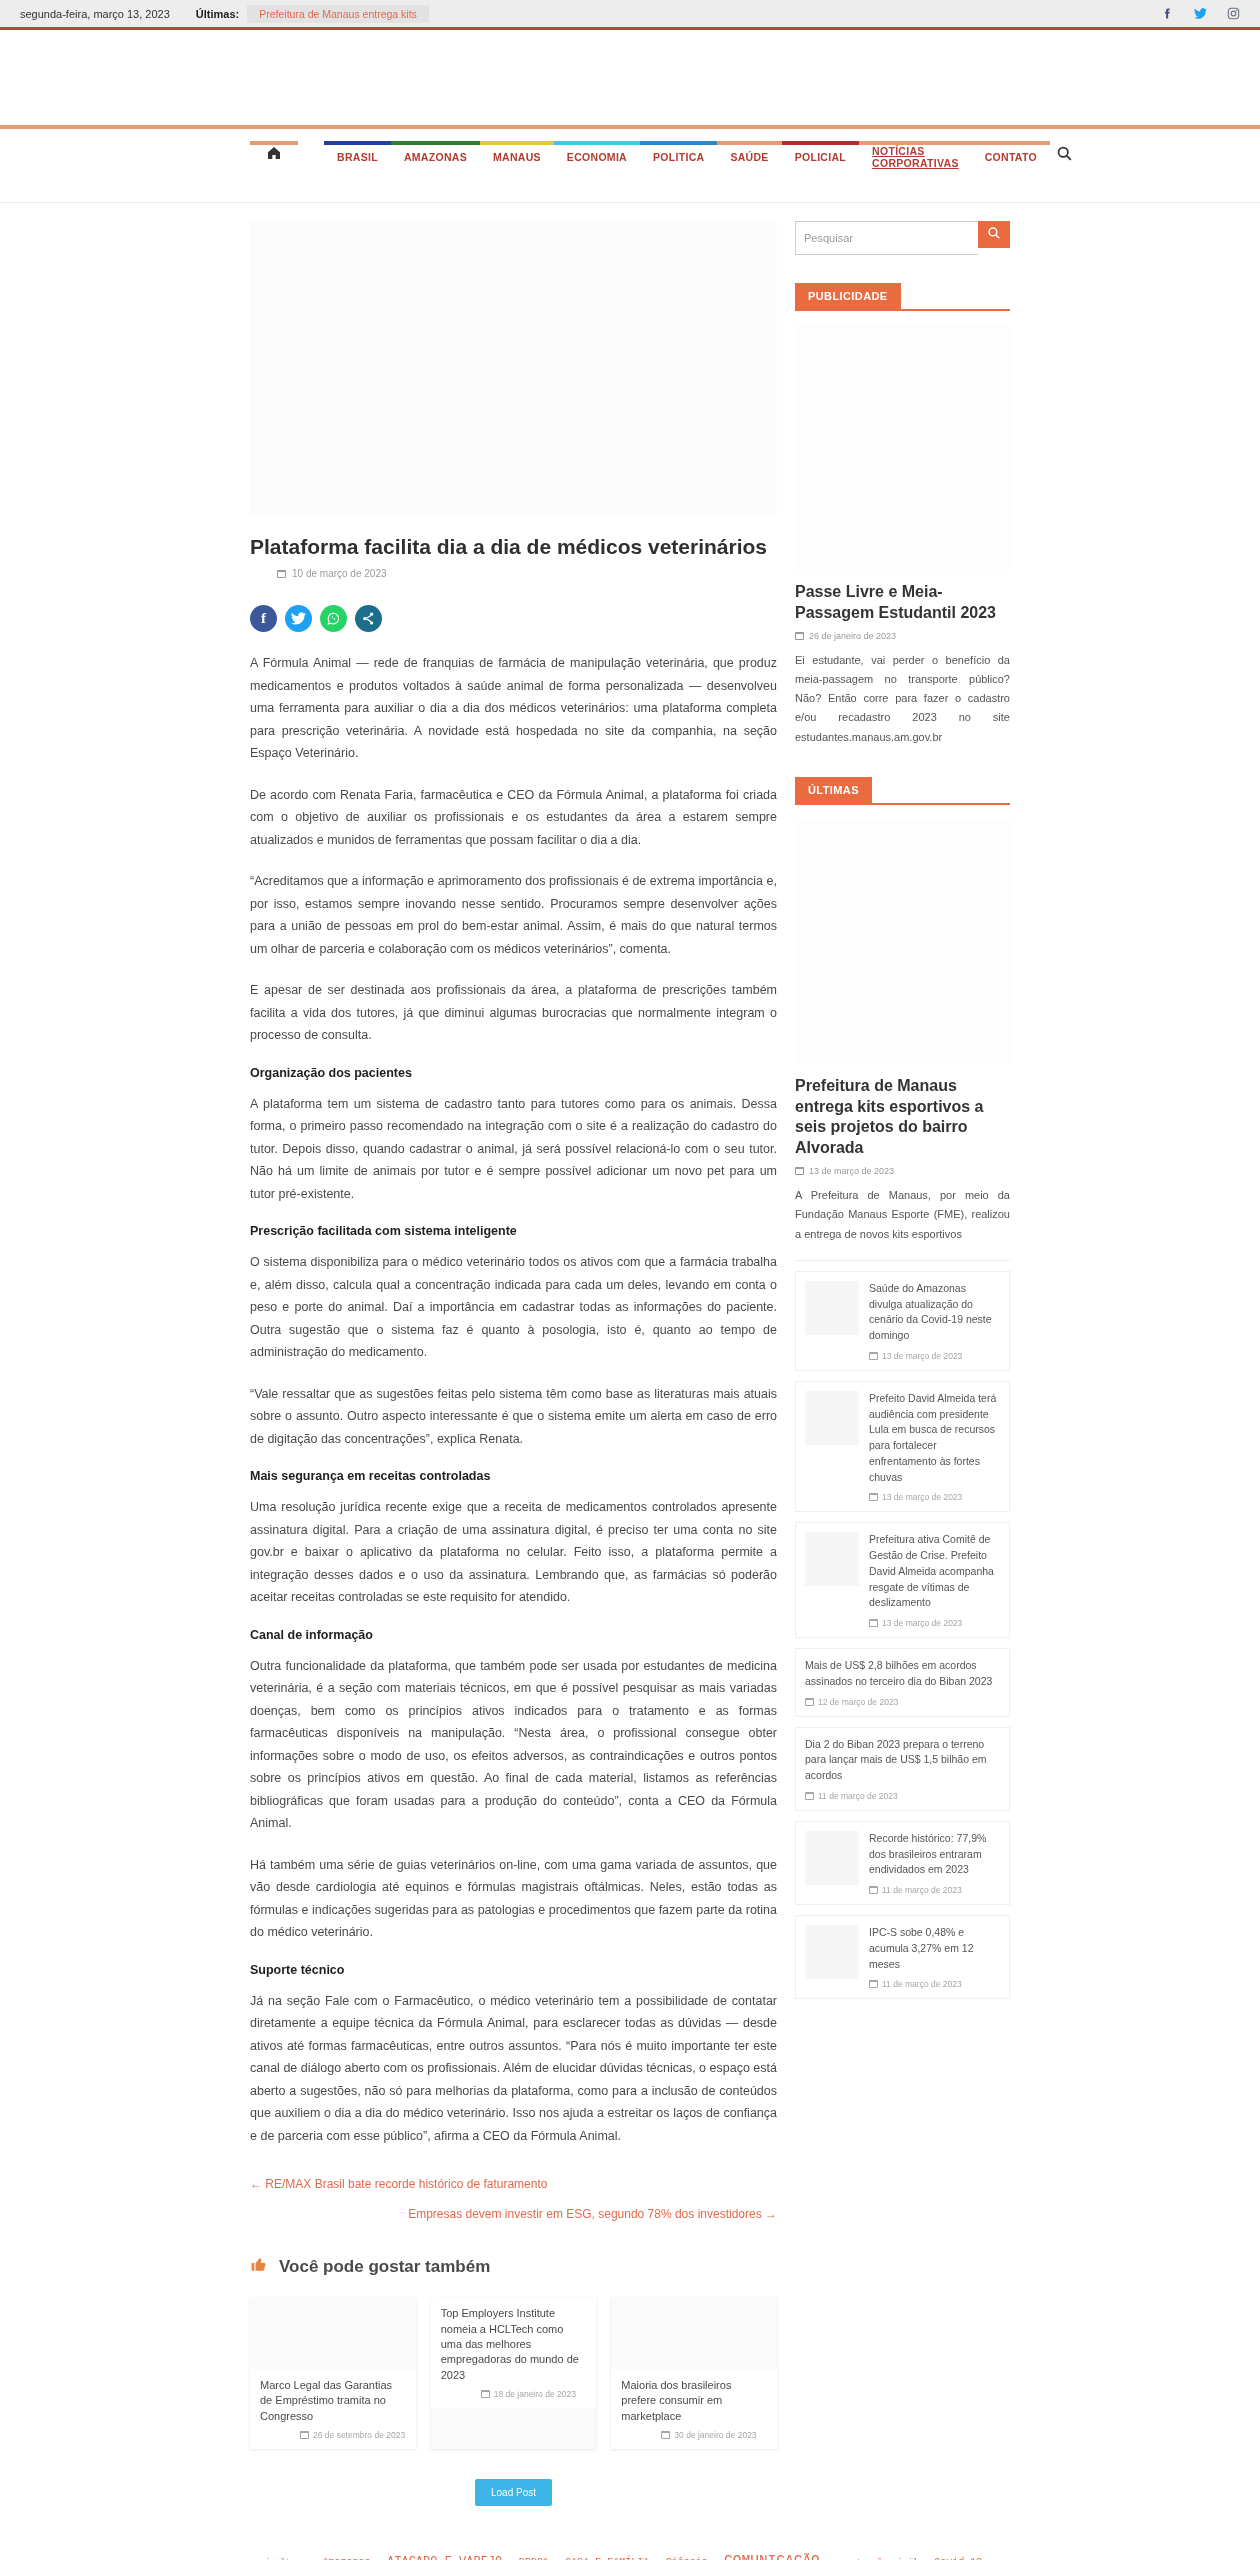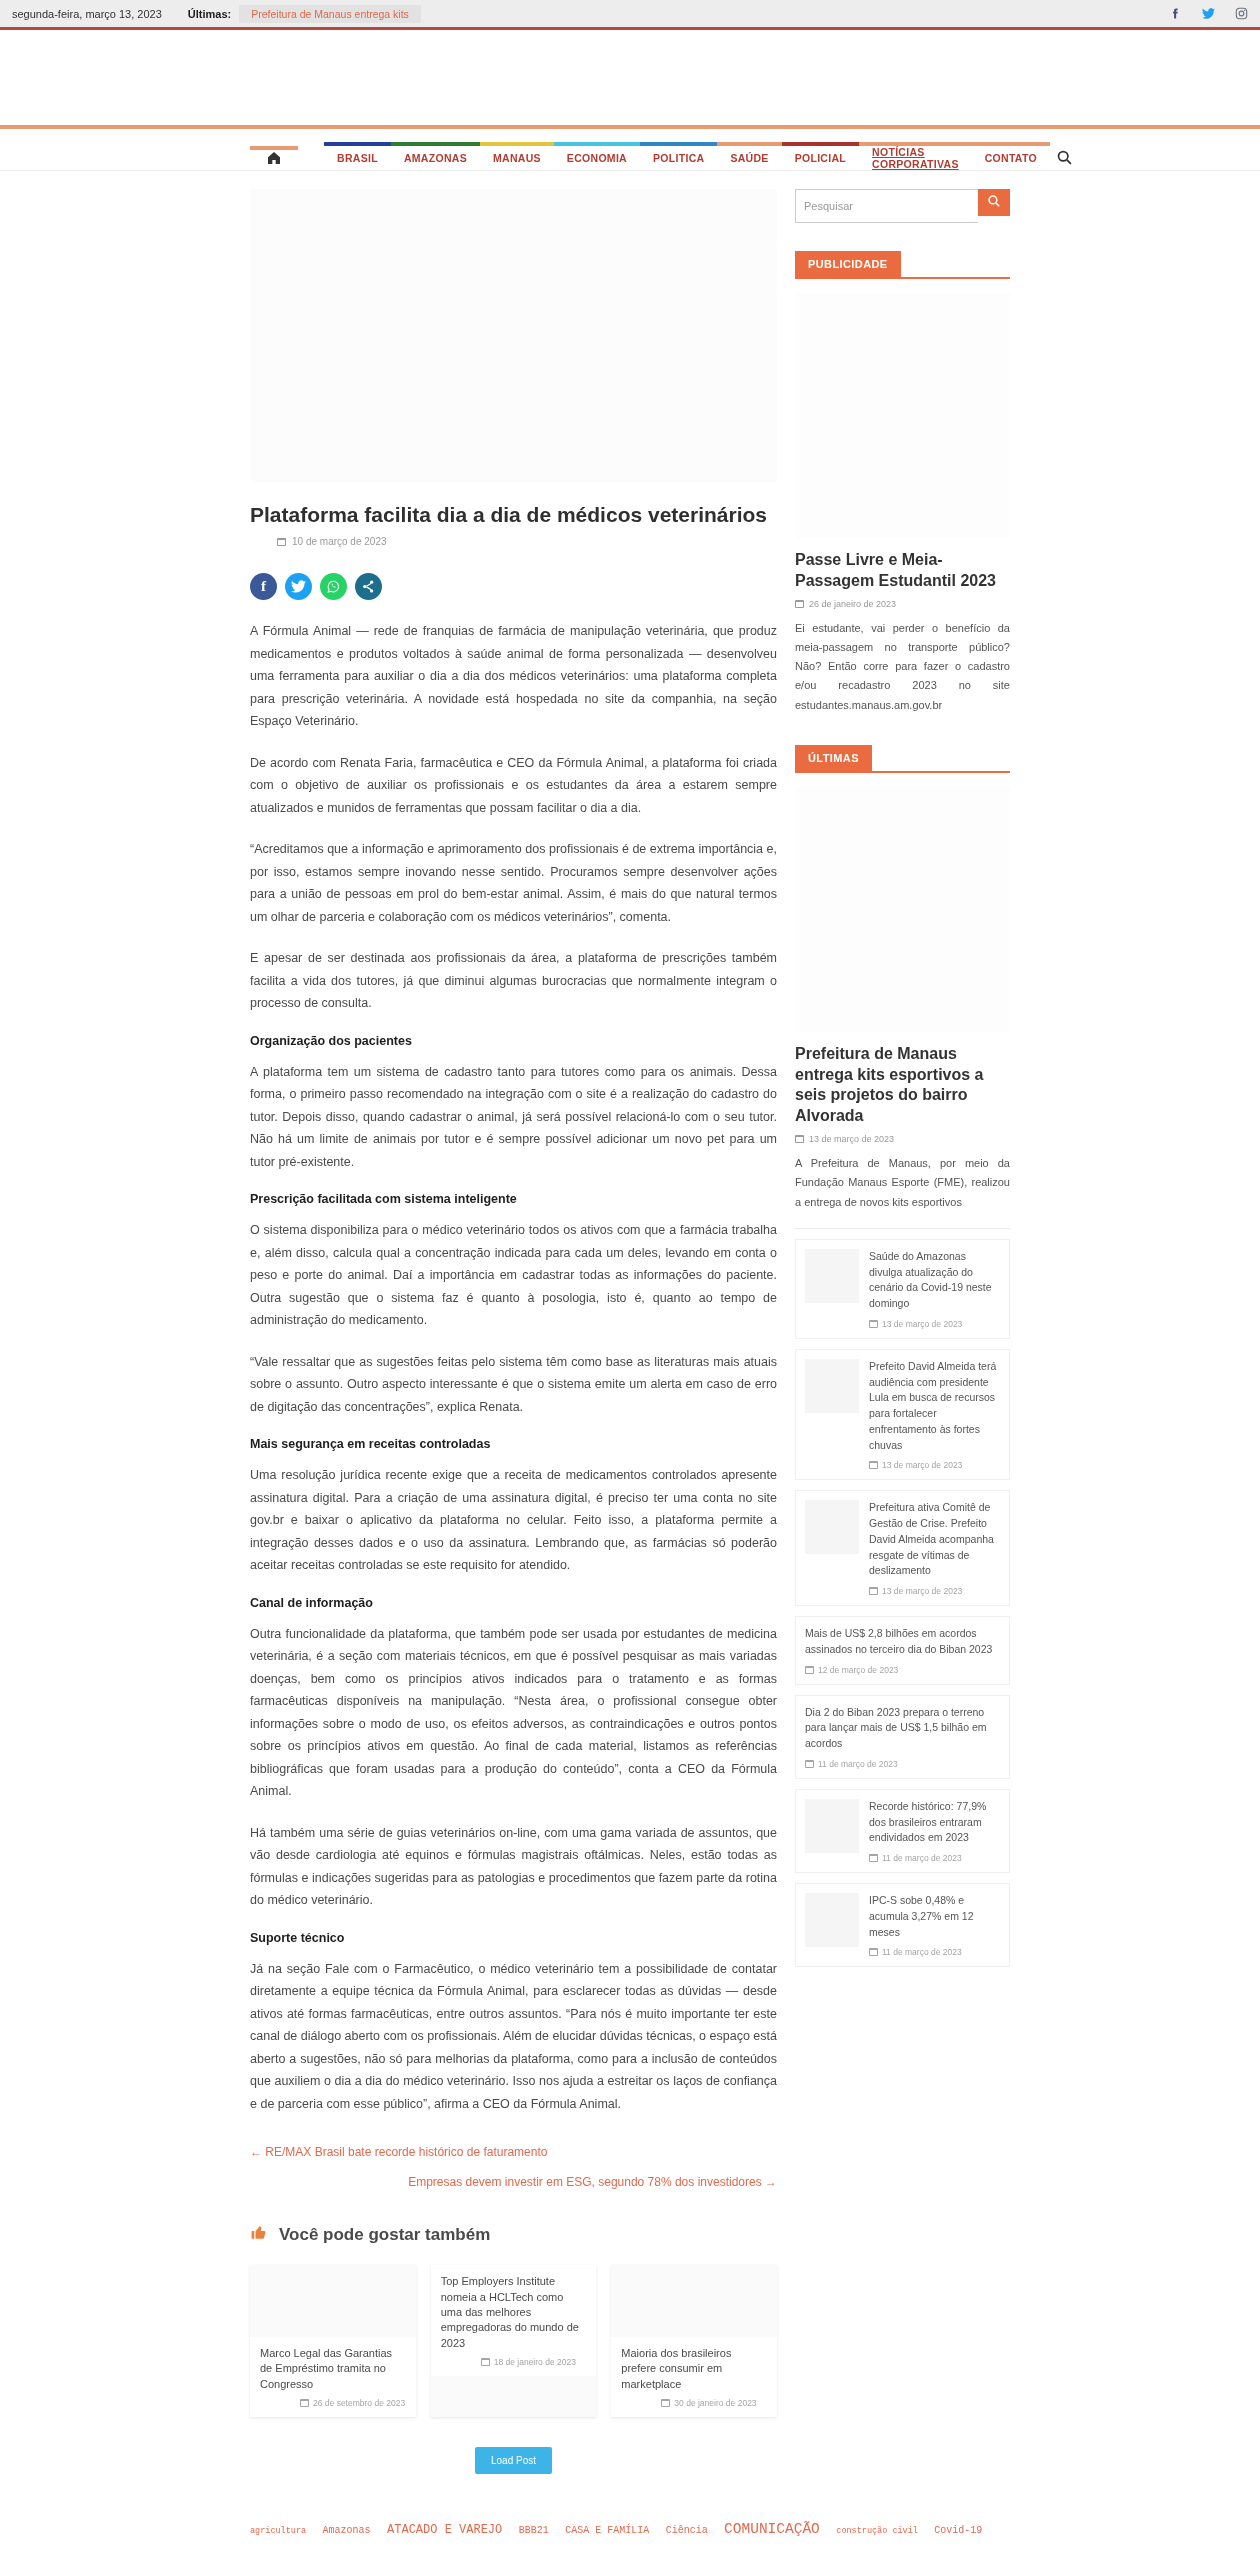--- a/index.html
+++ b/index.html
@@ -1,32 +1,32 @@
 <!DOCTYPE html>
 <html><head>
 <meta charset="utf-8">
 <style>
   * { box-sizing: border-box; }
   html,body { margin:0; padding:0; }
   body { width:1260px; background:#fff; font-family:"Liberation Sans","DejaVu Sans",sans-serif; color:#444; }
   a { text-decoration:none; }
 
   
-  .topbar { height:27px; background:#ededed; display:flex; align-items:center; padding:0 12px; font-size:11px; color:#333; }
+  .topbar { height:27px; background:#ededed; display:flex; align-items:center; padding:0 20px; font-size:11px; color:#333; }
   .topbar-date { margin-right:26px; }
   .ticker-label { font-weight:bold; color:#1d1d1d; margin-right:8px; }
   .ticker-text { color:#e2694d; background:#e2e2e2; padding:3px 12px; font-size:10.5px; cursor:pointer; }
   .topbar-social { margin-left:auto; display:flex; gap:20px; align-items:center; }
   .tb-ic { width:13px; height:13px; display:inline-flex; }
   .redline { height:3px; background:#b5473f; }
 
   
   .site-header { height:95px; background:#fff; }
   .navbar { border-top:4px solid #e89a71; border-bottom:1px solid #ececec; background:#fff; }
-  .nav-inner { width:760px; margin:0 auto; display:flex; align-items:flex-end; height:41px; }
+  .nav-inner { width:760px; margin:16px auto; display:flex; align-items:flex-start; height:41px; }
   .nav-home { display:flex; align-items:center; padding:0 16px; margin-top:-4px; border-top:4px solid #e89a71; cursor:pointer; }
   .nav-items { display:flex; align-items:stretch; margin-left:26px; }
   .nav-item { display:flex; align-items:center; padding:0 13px; margin-top:-4px; border-top:4px solid #e89a71; font-size:10.5px; font-weight:bold; color:#b33c31; letter-spacing:.3px; cursor:pointer; }
   .nav-search { margin-left:auto; display:flex; align-items:center; padding:0 6px; cursor:pointer; }
 
   
   .main { width:760px; margin:18px auto 0; display:flex; gap:18px; }
   .article-col { width:527px; flex:none; }
   .side-col { width:215px; flex:none; }
 

